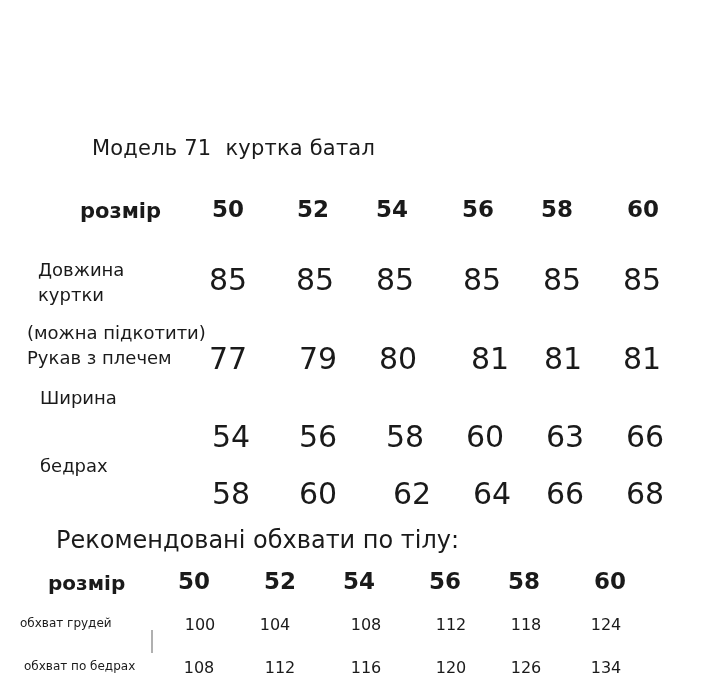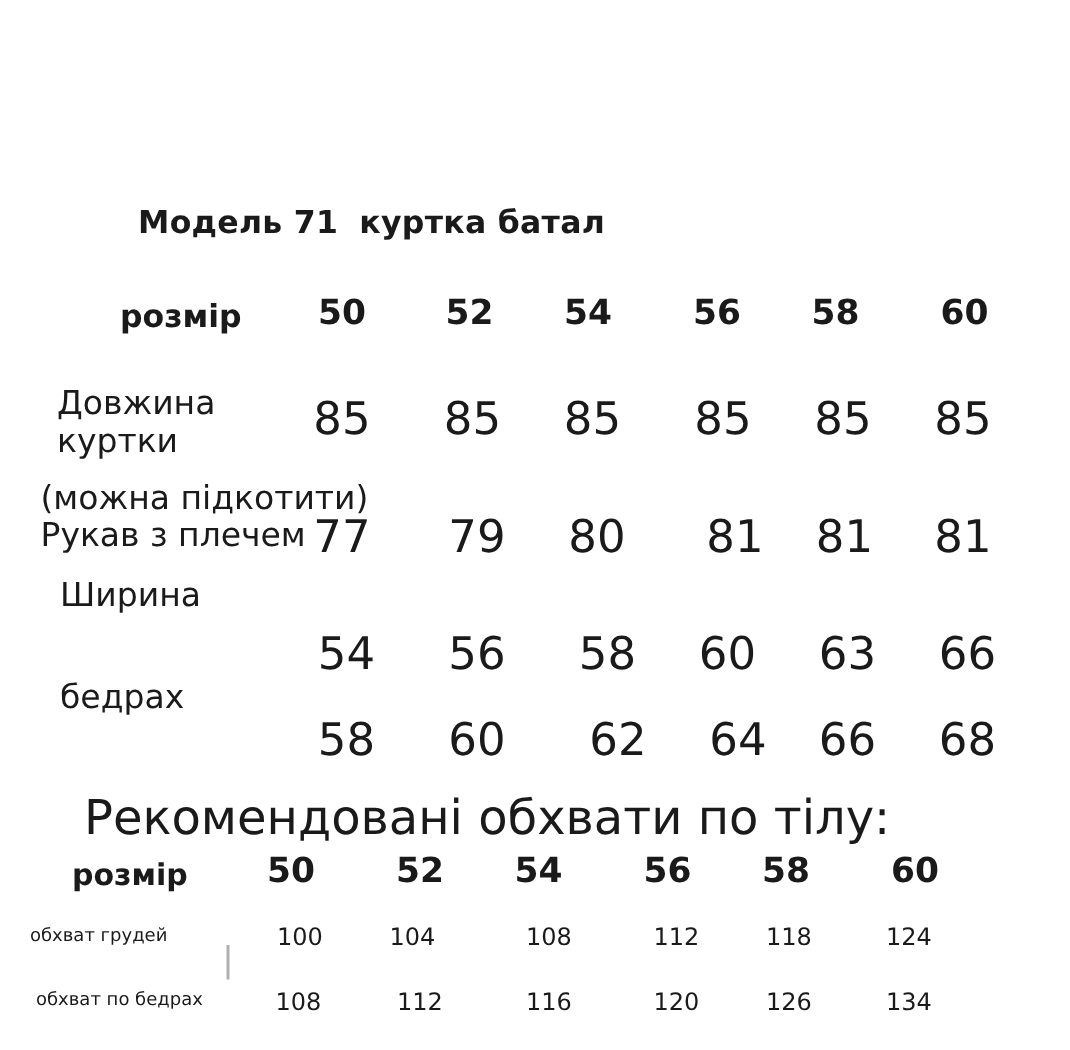--- a/index.html
+++ b/index.html
@@ -2,32 +2,32 @@
 <html><head>
 <meta charset="utf-8">
 <style>
   html, body { margin: 0; padding: 0; }
   body {
     width: 713px; height: 700px; background: #ffffff; position: relative;
     overflow: hidden; color: #1a1a1a;
     font-family: "DejaVu Sans", "Liberation Sans", sans-serif;
   }
   .abs { position: absolute; white-space: nowrap; }
-  .title { left: 92px; top: 136px; font-size: 21px; font-weight: 700; letter-spacing: 0.2px; }
+  .title { left: 92px; top: 136px; font-size: 21px; font-weight: 400; letter-spacing: 0.2px; }
   .title .gap { display: inline-block; width: 14px; }
 
   
   .t1-hdr-label { left: 80px; top: 199px; font-size: 21px; font-weight: 600; }
   .t1-size { top: 196px; font-size: 23px; font-weight: 700; width: 60px; text-align: center; }
-  .t1-label { left: 38px; font-size: 22px; line-height: 25px; white-space: normal; }
+  .t1-label { left: 38px; font-size: 18px; line-height: 25px; white-space: normal; }
   .t1-label.wide { left: 27px; }
   .t1-val { font-size: 30px; width: 60px; text-align: center; }
 
   
-  .sub { left: 56px; top: 526px; font-size: 32px; font-weight: 400; }
+  .sub { left: 56px; top: 526px; font-size: 24px; font-weight: 400; }
 
   
   .t2-hdr-label { left: 48px; top: 571px; font-size: 20px; font-weight: 600; }
   .t2-size { top: 568px; font-size: 23px; font-weight: 700; width: 60px; text-align: center; }
   .t2-label { font-size: 12px; }
   .t2-val { font-size: 16px; width: 60px; text-align: center; }
   .vbar { left: 151px; top: 630px; width: 2px; height: 23px; background: #b0b0b0; }
 </style>
 </head>
 <body>

